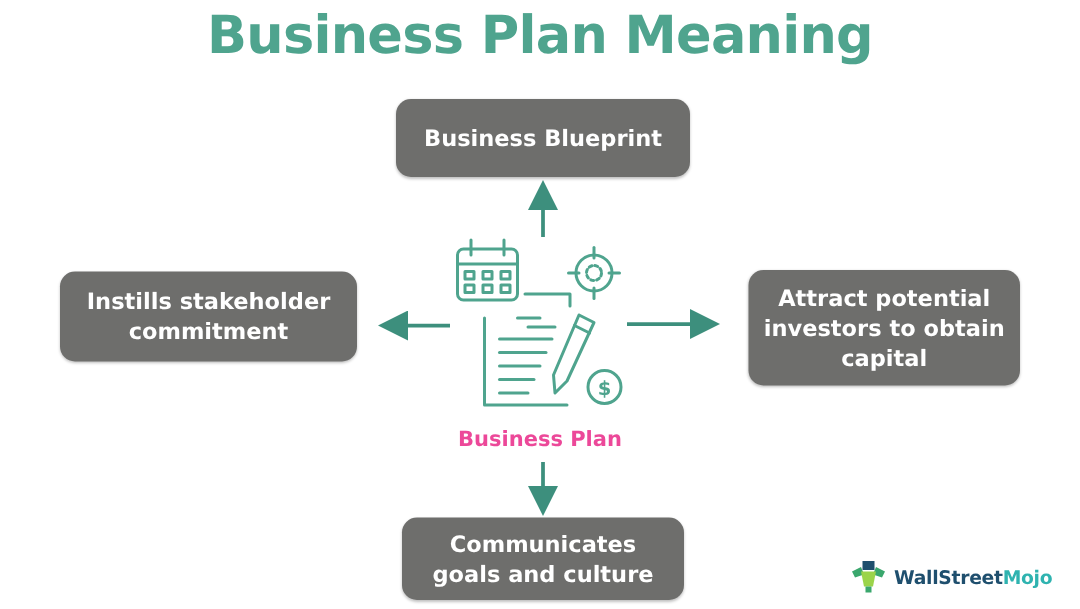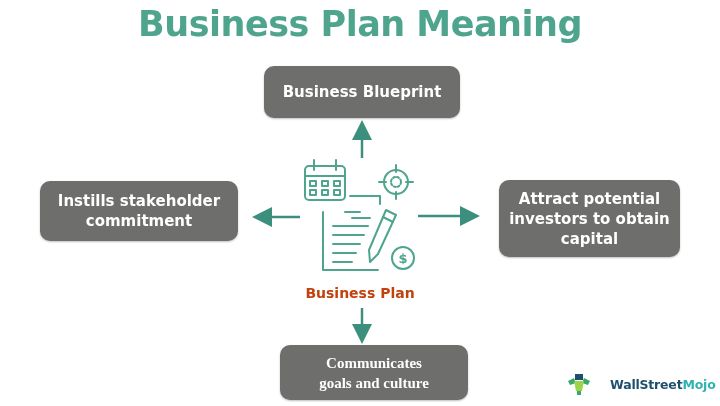--- a/index.html
+++ b/index.html
@@ -15,28 +15,28 @@
     .box {
       position: absolute; background: #6e6e6c; color: #ffffff; border-radius: 10px;
       display: flex; align-items: center; justify-content: center; text-align: center;
       font-weight: bold; font-size: 15px; line-height: 20px; box-sizing: border-box; padding: 16px 10px;
       box-shadow: 0 1px 2px rgba(0,0,0,0.25);
     }
     .box span { white-space: pre-line; }
     #box-top { left: 264px; top: 66px; width: 196px; height: 52px; }
     #box-left { left: 40px; top: 181px; width: 198px; height: 60px; }
     #box-right { left: 499px; top: 180px; width: 181px; height: 77px; }
-    #box-bottom { left: 280px; top: 345px; width: 188px; height: 55px; font-family: Liberation Serif, serif; }
+    #box-bottom { left: 268px; top: 345px; width: 188px; height: 55px; }
     svg.layer { position: absolute; left: 0; top: 0; }
     .center-label {
       position: absolute; left: 280px; top: 285px; width: 160px; text-align: center;
-      color: #c2410c; font-weight: bold; font-size: 14px;
+      color: #ec4899; font-weight: bold; font-size: 14px;
     }
     .logo {
-      position: absolute; left: 566px; top: 372px; display: flex; align-items: center; gap: 18px;
+      position: absolute; left: 566px; top: 372px; display: flex; align-items: center; gap: 4px;
     }
     .logo-text { font-weight: bold; font-size: 12.5px; letter-spacing: -0.2px; }
     .logo-text .w { color: #1f4f6e; }
     .logo-text .m { color: #2fb3b0; }
   </style>
 </head>
 <body>
 
 <div class="title">Business Plan Meaning</div>
 

